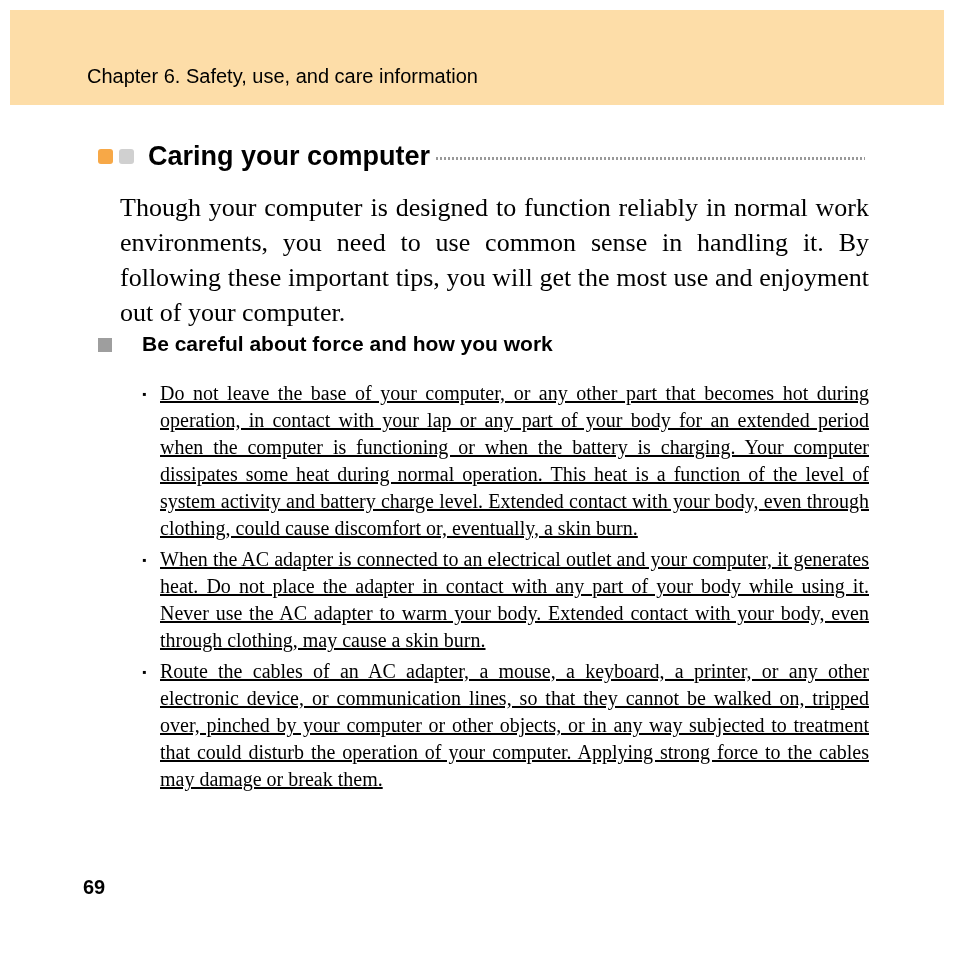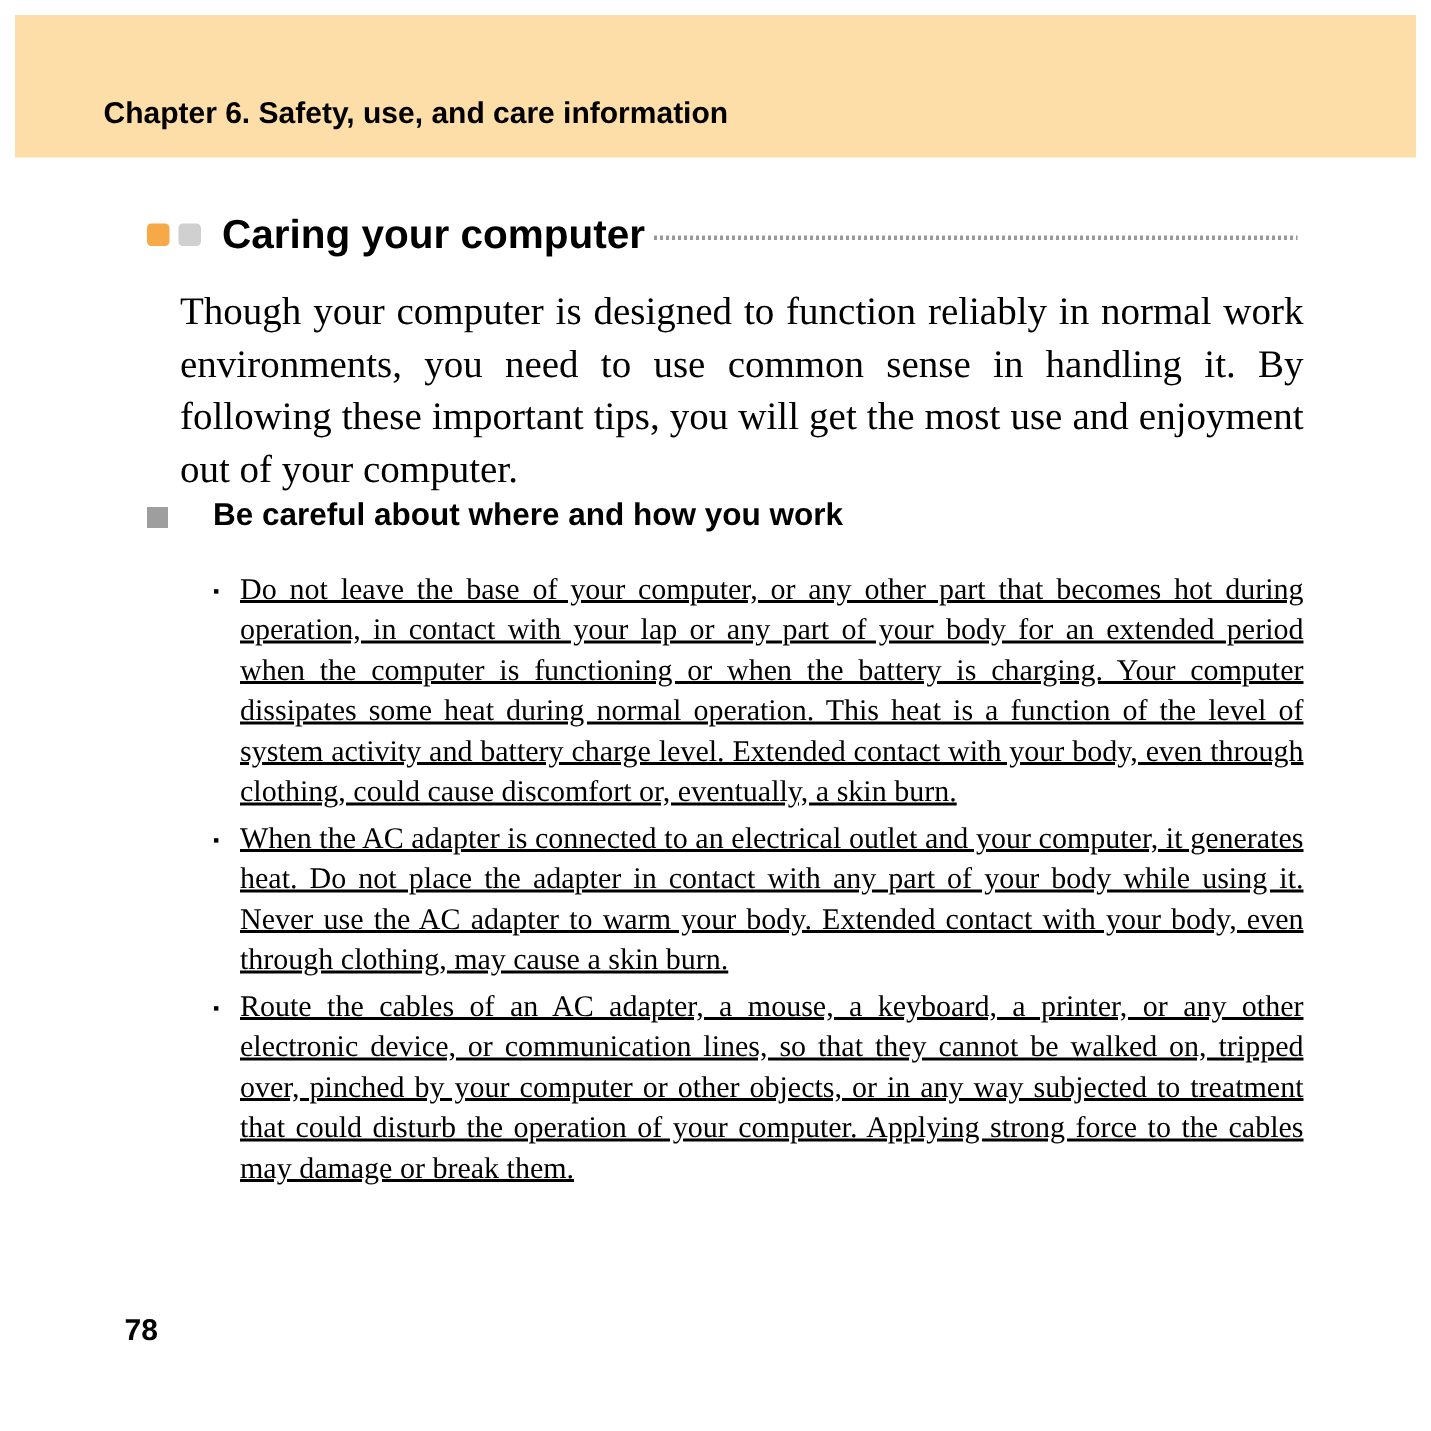--- a/index.html
+++ b/index.html
@@ -20,24 +20,24 @@
   .header-band {
     position: absolute;
     left: 10px;
     right: 10px;
     top: 10px;
     height: 95px;
     background: #fddda8;
   }
   .chapter-title {
     position: absolute;
-    left: 69px;
+    left: 87px;
     top: 65px;
     font-family: Arial, Helvetica, sans-serif;
-    font-weight: bold;
+    font-weight: normal;
     font-size: 20px;
     color: #000;
   }
   .section-row {
     position: absolute;
     left: 98px;
     right: 89px;
     top: 141px;
     display: flex;
     align-items: center;
@@ -147,33 +147,33 @@
     <div class="bullet-orange"></div>
     <div class="bullet-gray"></div>
     <div class="section-title">Caring your computer</div>
     <div class="dash-fill"></div>
   </div>
 
   <div class="intro">Though your computer is designed to function reliably in normal work environments, you need to use common sense in handling it. By following these important tips, you will get the most use and enjoyment out of your computer.</div>
 
   <div class="subhead-row">
     <div class="square-bullet"></div>
-    <div class="subheading">Be careful about where and how you work</div>
+    <div class="subheading">Be careful about force and how you work</div>
   </div>
 
   <div class="bullets">
     <div class="bullet-item">
       <div class="bullet-mark">▪</div>
       <div class="bullet-text">Do not leave the base of your computer, or any other part that becomes hot during operation, in contact with your lap or any part of your body for an extended period when the computer is functioning or when the battery is charging. Your computer dissipates some heat during normal operation. This heat is a function of the level of system activity and battery charge level. Extended contact with your body, even through clothing, could cause discomfort or, eventually, a skin burn.</div>
     </div>
     <div class="bullet-item">
       <div class="bullet-mark">▪</div>
       <div class="bullet-text">When the AC adapter is connected to an electrical outlet and your computer, it generates heat. Do not place the adapter in contact with any part of your body while using it. Never use the AC adapter to warm your body. Extended contact with your body, even through clothing, may cause a skin burn.</div>
     </div>
     <div class="bullet-item">
       <div class="bullet-mark">▪</div>
       <div class="bullet-text">Route the cables of an AC adapter, a mouse, a keyboard, a printer, or any other electronic device, or communication lines, so that they cannot be walked on, tripped over, pinched by your computer or other objects, or in any way subjected to treatment that could disturb the operation of your computer. Applying strong force to the cables may damage or break them.</div>
     </div>
   </div>
 
-  <div class="page-number">78</div>
+  <div class="page-number">69</div>
 
 </div>
 
 </body></html>

